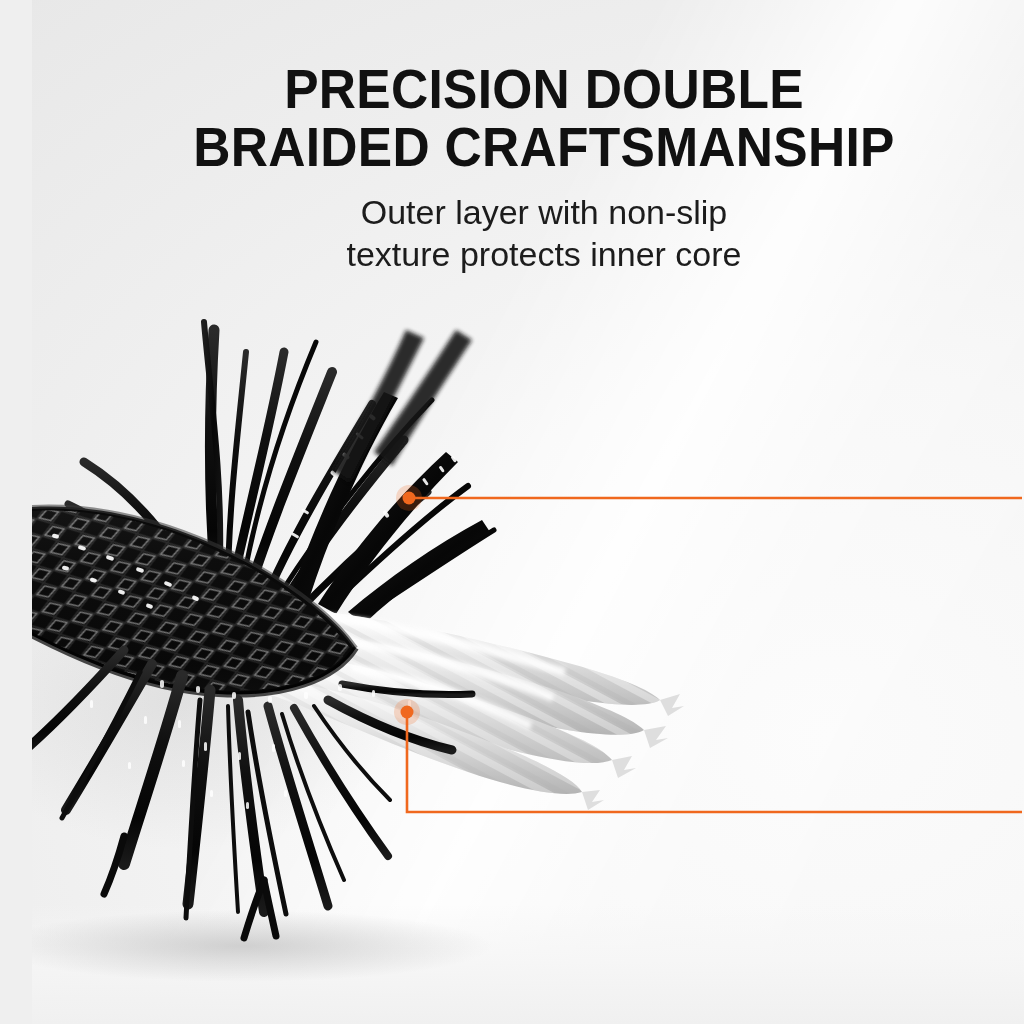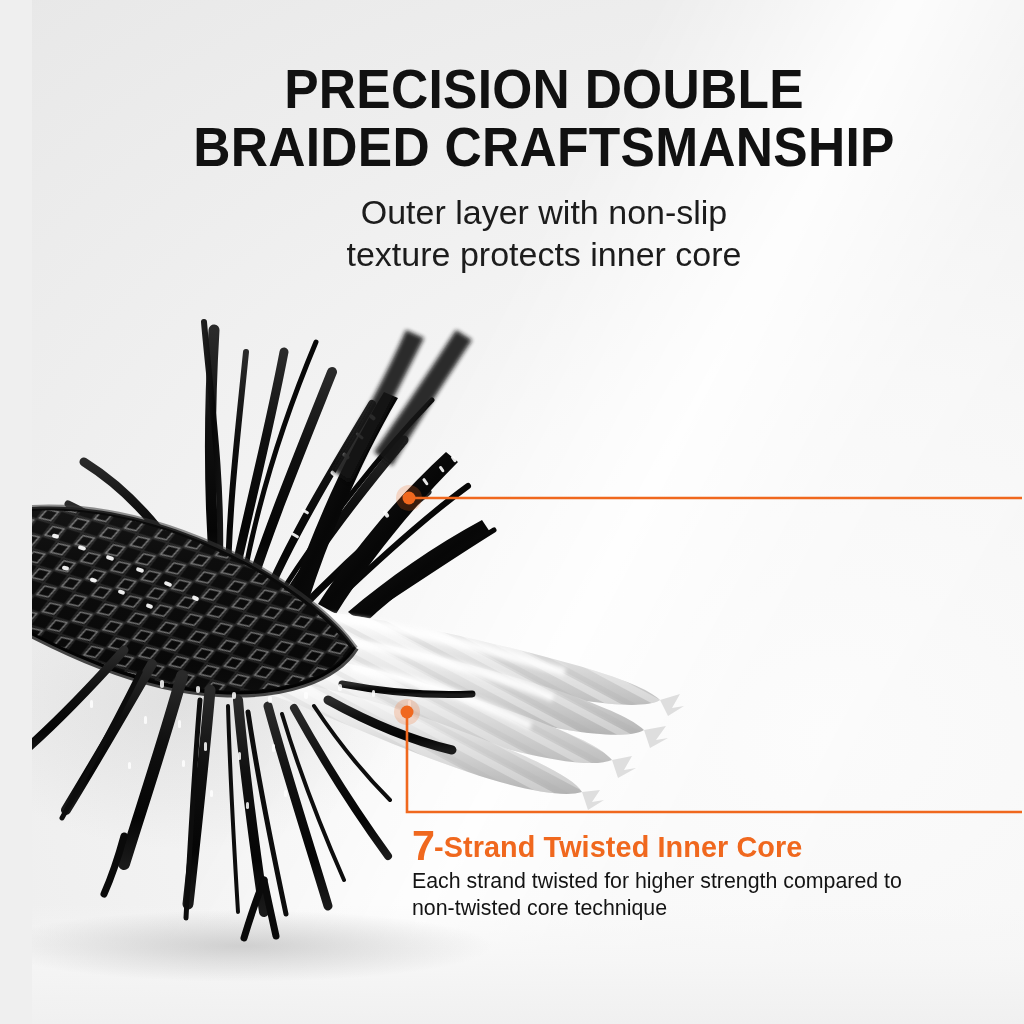--- a/index.html
+++ b/index.html
@@ -315,19 +315,14 @@
     <circle cx="375" cy="712" r="13" fill="#f0681e" opacity=".22"></circle>
   </svg>
 
   <div class="headline">PRECISION DOUBLE
 BRAIDED CRAFTSMANSHIP</div>
 
   <div class="subtitle">Outer layer with non-slip
 texture protects inner core</div>
 
 
-  <div class="callout" id="co2">
-    <div class="co-title"><span class="big">7</span><span>-Strand Twisted Inner Core</span></div>
-    <div class="co-body">Each strand twisted for higher strength compared to
-non-twisted core technique</div>
-  </div>
 
 </div>
 
 </body></html>

